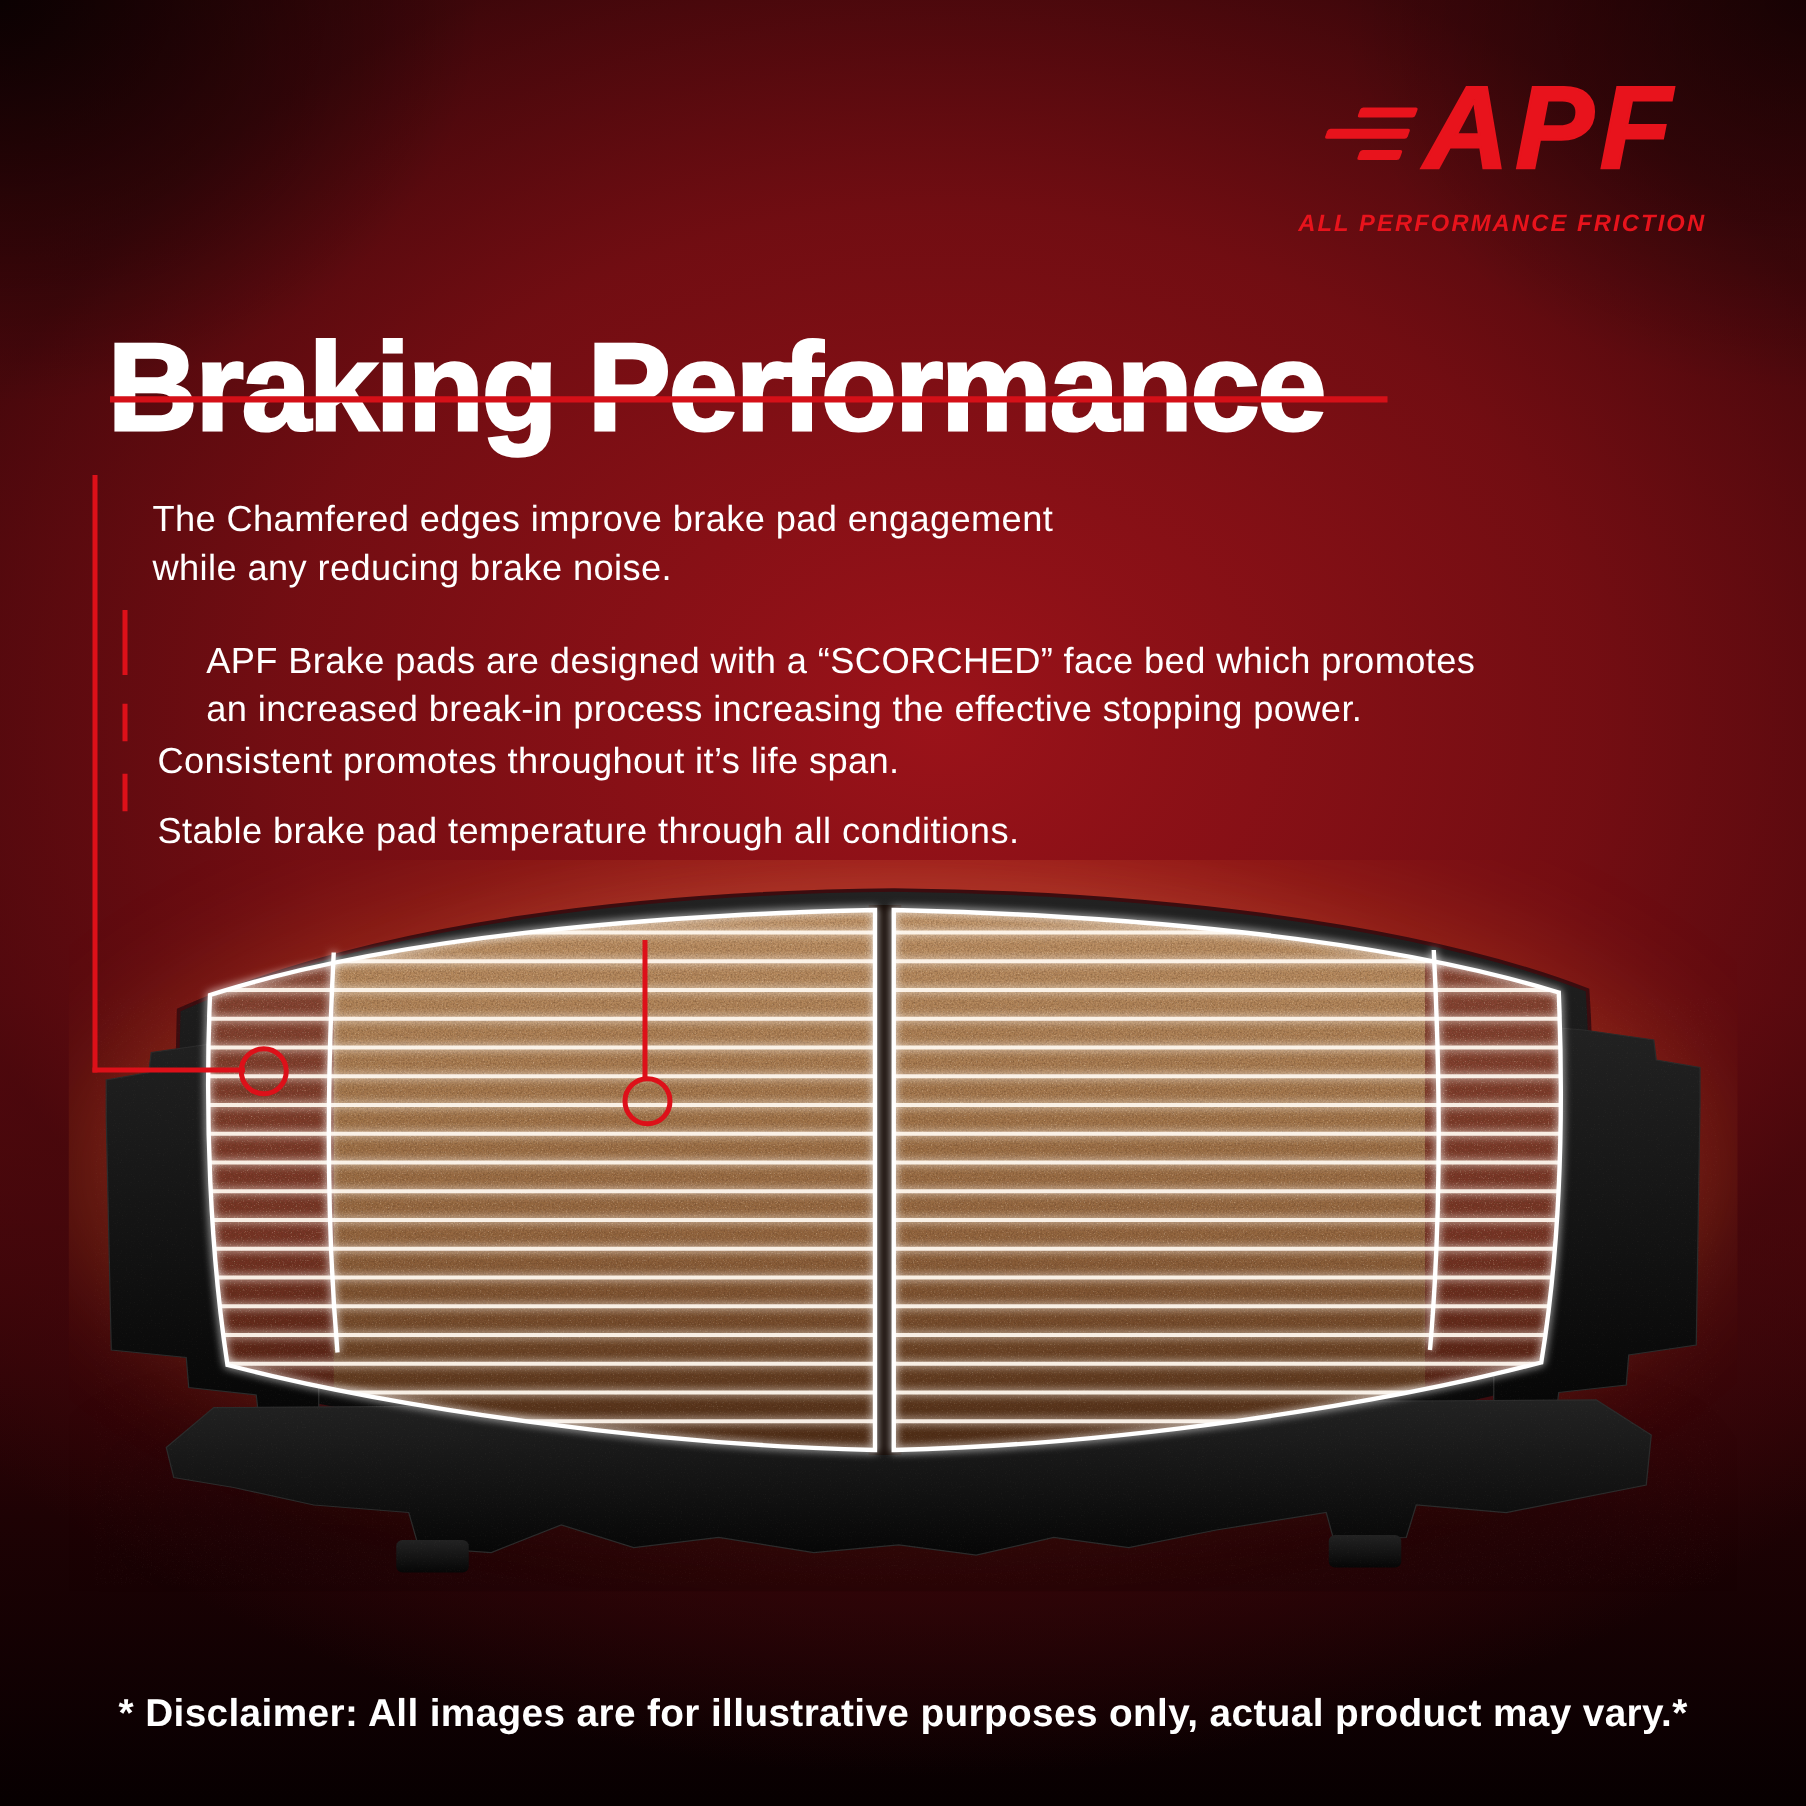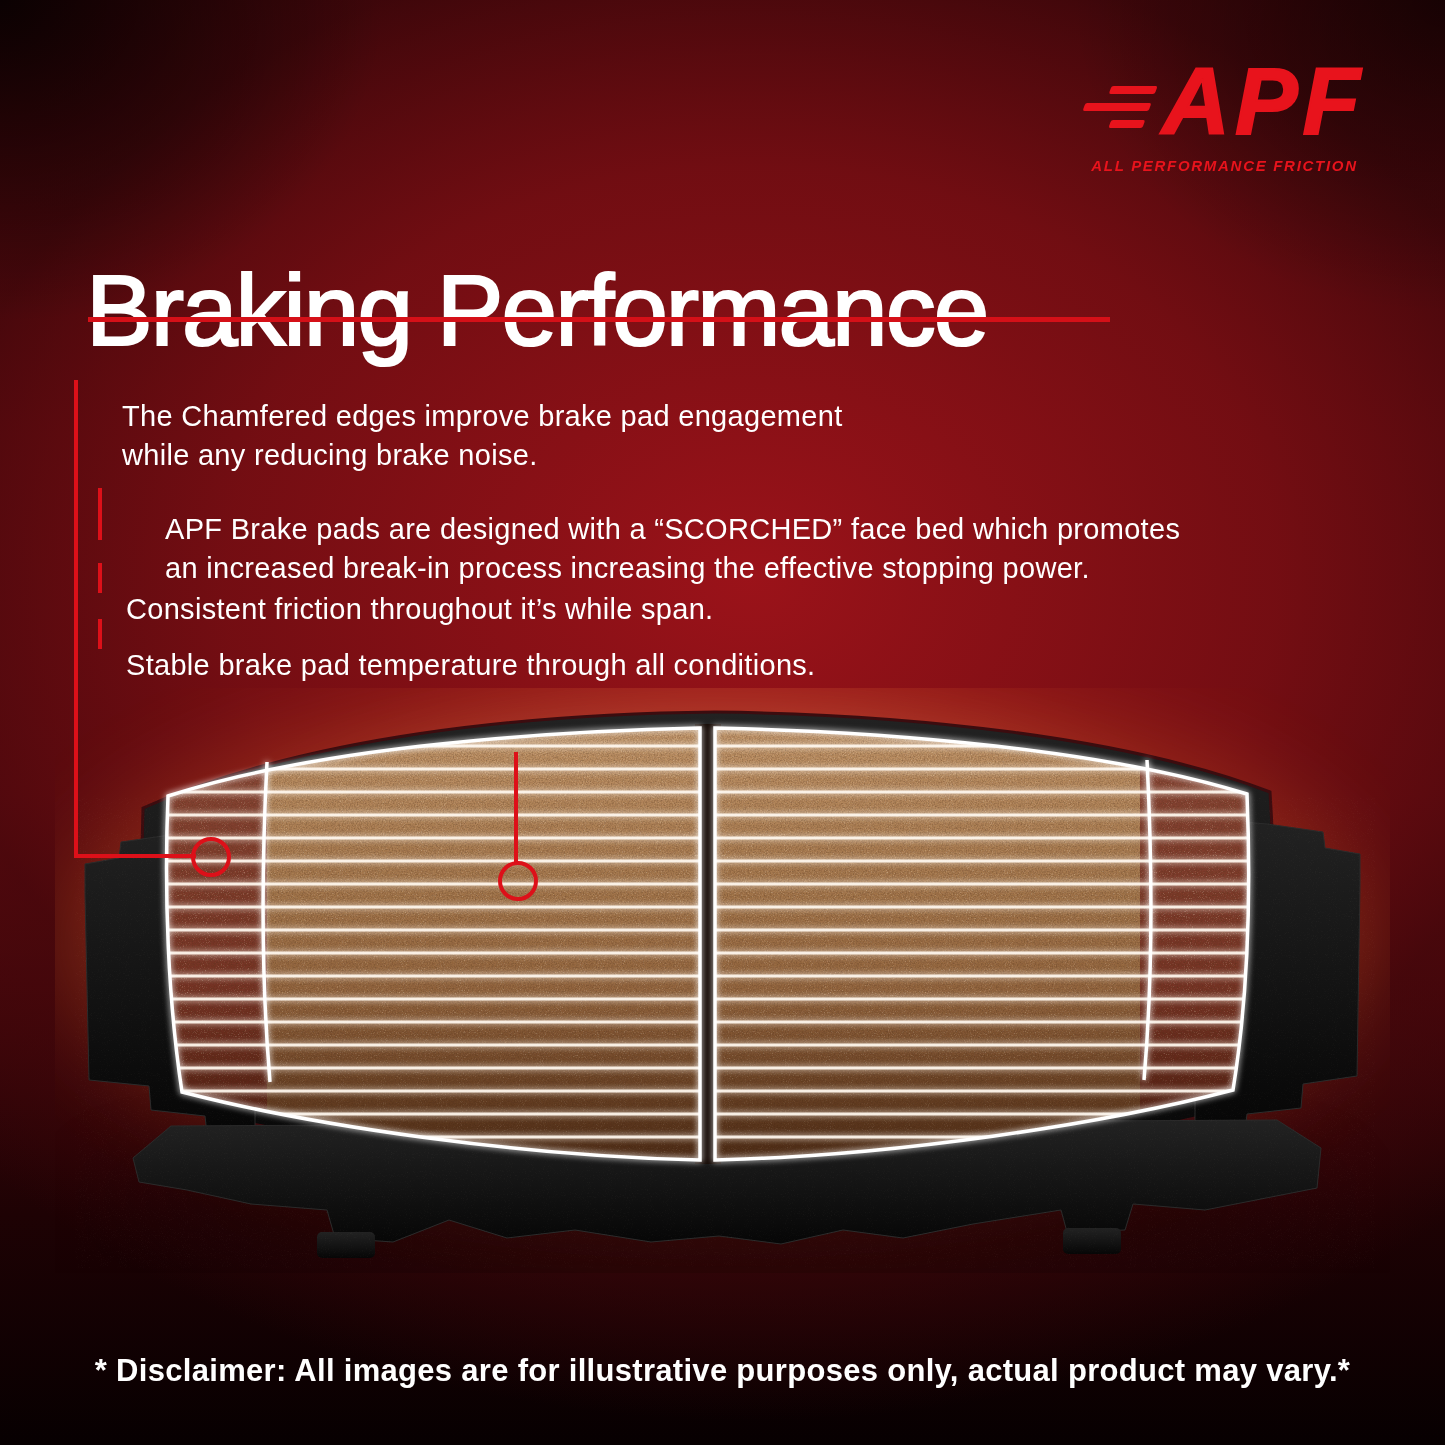--- a/index.html
+++ b/index.html
@@ -13,23 +13,23 @@
       radial-gradient(1250px 980px at 52% 40%, rgba(158,19,26,.95) 0%, rgba(118,14,19,.9) 42%, rgba(70,8,12,.65) 66%, rgba(18,2,4,0) 86%),
       linear-gradient(180deg, #300407 0%, #5a080d 30%, #62090f 55%, #1e0204 84%, #070001 100%);
   }
   
   .logo{position:absolute;top:60px;right:80px;display:flex;flex-direction:column;align-items:center;z-index:4;}
   .logo-mark{display:flex;align-items:center;gap:12px;}
   .speed-lines{display:flex;flex-direction:column;gap:9px;align-items:flex-end;transform:skewX(-20deg);margin-top:10px;}
   .sl{display:block;height:8px;background:#e8131c;border-radius:2px;}
   .sl1{width:46px}.sl2{width:66px}.sl3{width:34px}
   .logo-apf{font-size:94px;font-weight:bold;font-style:italic;color:#e8131c;letter-spacing:5px;line-height:.9;-webkit-text-stroke:2px #e8131c;}
-  .logo-tagline{font-size:15px;font-weight:bold;font-style:italic;color:#e8131c;letter-spacing:1.7px;margin-top:12px;white-space:nowrap;}
+  .logo-tagline{font-size:19px;font-weight:bold;font-style:italic;color:#e8131c;letter-spacing:1.7px;margin-top:24px;white-space:nowrap;}
   
-  .title{position:absolute;left:86px;top:186px;font-size:100px;font-weight:normal;color:#fff;letter-spacing:-2px;-webkit-text-stroke:2.2px #fff;white-space:nowrap;z-index:3;}
+  .title{position:absolute;left:86px;top:186px;font-size:100px;font-weight:bold;color:#fff;letter-spacing:-2px;-webkit-text-stroke:2.2px #fff;white-space:nowrap;z-index:3;}
   .title-rule{position:absolute;left:88px;top:317px;width:1022px;height:5px;background:#d51018;z-index:3;}
   
   .bullet{position:absolute;color:#fff;font-weight:normal;font-size:29px;line-height:1.34;letter-spacing:.3px;z-index:3;}
   .b1{left:122px;top:368px;width:790px;}
   .b2{left:126px;top:481px;width:1040px;margin-left:39px;}
   .b3{left:126px;top:561px;width:900px;}
   .b4{left:126px;top:617px;width:900px;}
   
   .cl{position:absolute;background:#dd1019;z-index:2;}
   .cl-v1{left:74px;top:380px;width:4px;height:478px;}
@@ -62,21 +62,21 @@
       <div class="logo-apf">APF</div>
     </div>
     <div class="logo-tagline">ALL PERFORMANCE FRICTION</div>
   </div>
 
   <h1 class="title">Braking Performance</h1>
   <div class="title-rule"></div>
 
   <p class="bullet b1">The Chamfered edges improve brake pad engagement while any reducing brake noise.</p>
   <p class="bullet b2">APF Brake pads are designed with a “SCORCHED” face bed which promotes an increased break-in process increasing the effective stopping power.</p>
-  <p class="bullet b3">Consistent friction throughout it’s while span.</p>
+  <p class="bullet b3">Consistent promotes throughout it’s life span.</p>
   <p class="bullet b4">Stable brake pad temperature through all conditions.</p>
 
   <div class="cl cl-v1"></div>
   <div class="cl cl-h1"></div>
   <div class="cl cl-v2"></div>
   <div class="tick t2"></div>
   <div class="tick t3"></div>
   <div class="tick t4"></div>
   <div class="ring ring1"></div>
   <div class="ring ring2"></div>

